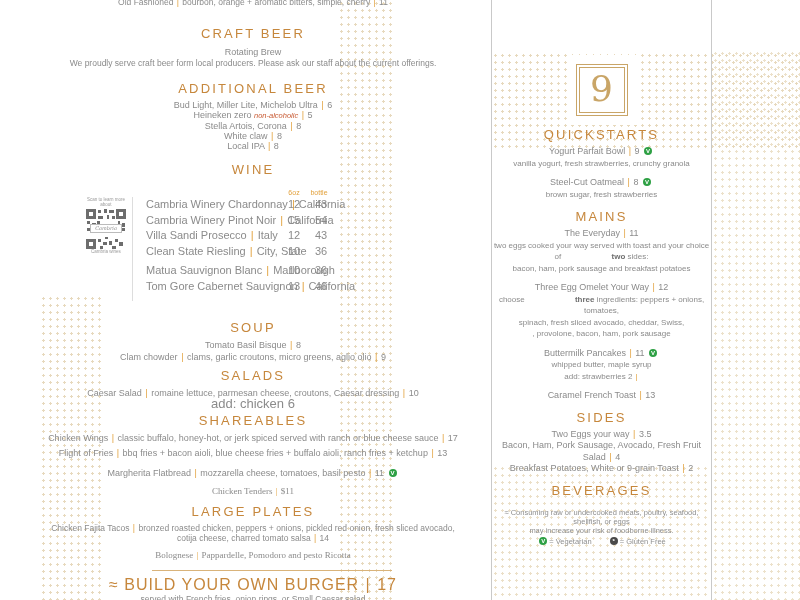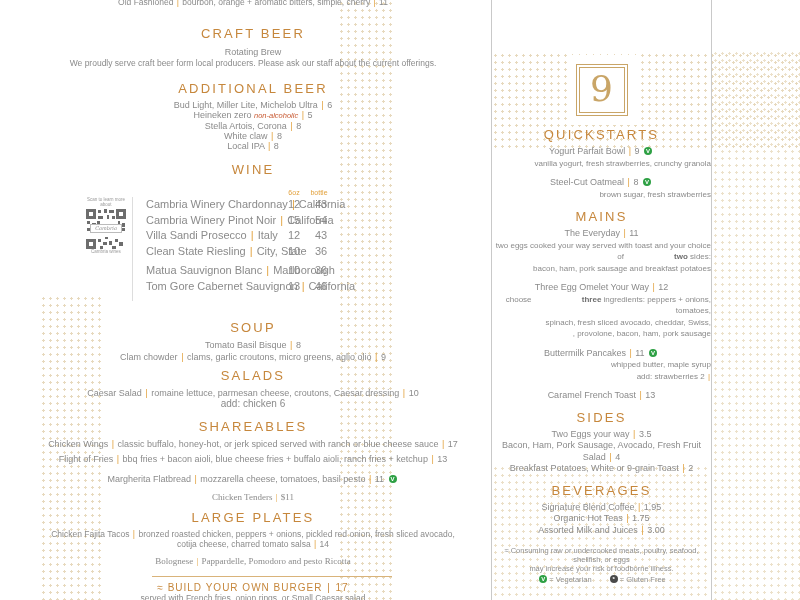--- a/index.html
+++ b/index.html
@@ -9,38 +9,38 @@
   .dots{position:absolute;pointer-events:none;
         background-image:radial-gradient(circle,#e7d9bd 1px,rgba(0,0,0,0) 1.1px);
         background-size:7px 7px;}
   .vline{position:absolute;top:0;bottom:0;width:1px;background:#c9c9c9;}
   .page{position:absolute;top:0;text-align:center;}
   #leftPage{left:40px;width:426px;}
   #rightPage{left:492px;width:219px;}
   h2.sec{font-size:13px;font-weight:normal;letter-spacing:2.2px;color:var(--accent);margin:0 0 4px 0;}
   .line{font-size:9px;line-height:12px;color:var(--txt);}
   .tight{font-size:8.5px;line-height:10px;}
-  .desc{font-size:8px;line-height:9.5px;text-align:right;}
-  .small{font-size:10px;line-height:9px;}
+  .desc{font-size:8px;line-height:9.5px;}
+  .small{font-size:13px;line-height:9px;}
   .sp{margin-top:5px;} .g1{margin-top:3px;} .g2{margin-top:8px;} .g3{margin-top:6px;font-family:Liberation Serif, serif;}
   .compact .line{line-height:10px;}
   .pipe{color:var(--pipe);padding:0 1px;}
   .red{color:#c75932;font-size:7.5px;margin-top:36px;}
   b{color:#6f6f6f;padding-left:48px;}
   .vicon,.gficon{display:inline-block;width:8px;height:8px;border-radius:50%;color:#fff;
         font-size:6px;line-height:8px;font-weight:bold;text-align:center;vertical-align:1px;margin:0 2px;}
   .vicon{background:#2ea044;} .gficon{background:#4a4a4a;}
   
   #topLine{position:absolute;top:-4px;left:0;right:0;font-size:8.5px;}
   #secCraft{margin-top:26px;} #secAdd{margin-top:13px;} #secWine{margin-top:11px;}
-  #secSoup{margin-top:9px;} #secSalads{margin-top:5px;} #secShare{margin-top:11px;}
+  #secSoup{margin-top:9px;} #secSalads{margin-top:5px;} #secShare{margin-top:5px;}
   #secLarge{margin-top:7px;}
   .rule{height:1px;background:#d9b37a;width:240px;margin:9px 0 0 112px;}
   #secBurger{margin-top:5px;}
-  .burgerTitle{font-size:10px;letter-spacing:1px;color:var(--accent);}
+  .burgerTitle{font-size:16px;letter-spacing:1px;color:var(--accent);}
   .burgerTitle .pipe{color:var(--accent);}
   .burgerSub{font-size:8.5px;line-height:11px;color:var(--txt);}
   .steps{text-align:left;padding-left:57px;margin-top:3px;}
   .step{margin-top:5px;}
   
   .winewrap{position:relative;height:130px;margin-top:2px;text-align:left;}
   .wcolhead{position:absolute;top:8px;font-size:7px;color:var(--pipe);width:24px;text-align:center;}
   .wrow{position:absolute;left:106px;right:110px;font-size:11px;line-height:10px;}
   .wg,.wb{position:absolute;top:0;width:24px;text-align:center;}
   .wg{left:136px;} .wb{left:163px;}
@@ -237,25 +237,20 @@
     <h2 class="sec">SIDES</h2>
     <div>
         <div class="line">Two Eggs your way <span class="pipe">|</span> 3.5</div>
         <div class="line">Bacon, Ham, Pork Sausage, Avocado, Fresh Fruit Salad <span class="pipe">|</span> 4</div>
         <div class="line">Breakfast Potatoes, White or 9-grain Toast <span class="pipe">|</span> 2</div>
       </div>
   </section>
 
   <section id="secBev">
     <h2 class="sec">BEVERAGES</h2>
-    <div>
-        <div class="line">Signature Blend Coffee <span class="pipe">|</span> 1.95</div>
-        <div class="line">Organic Hot Teas <span class="pipe">|</span> 1.75</div>
-        <div class="line">Assorted Milk and Juices <span class="pipe">|</span> 3.00</div>
-      </div>
   </section>
 
   <div class="footer">
     <div>≈ Consuming raw or undercooked meats, poultry, seafood, shellfish, or eggs</div>
     <div>may increase your risk of foodborne illness.</div>
     <div class="legend">
       <span class="item"><span class="vicon">V</span><span>= Vegetarian</span></span>
       <span class="item"><span class="gficon">*</span><span>= Gluten Free</span></span>
     </div>
   </div>

